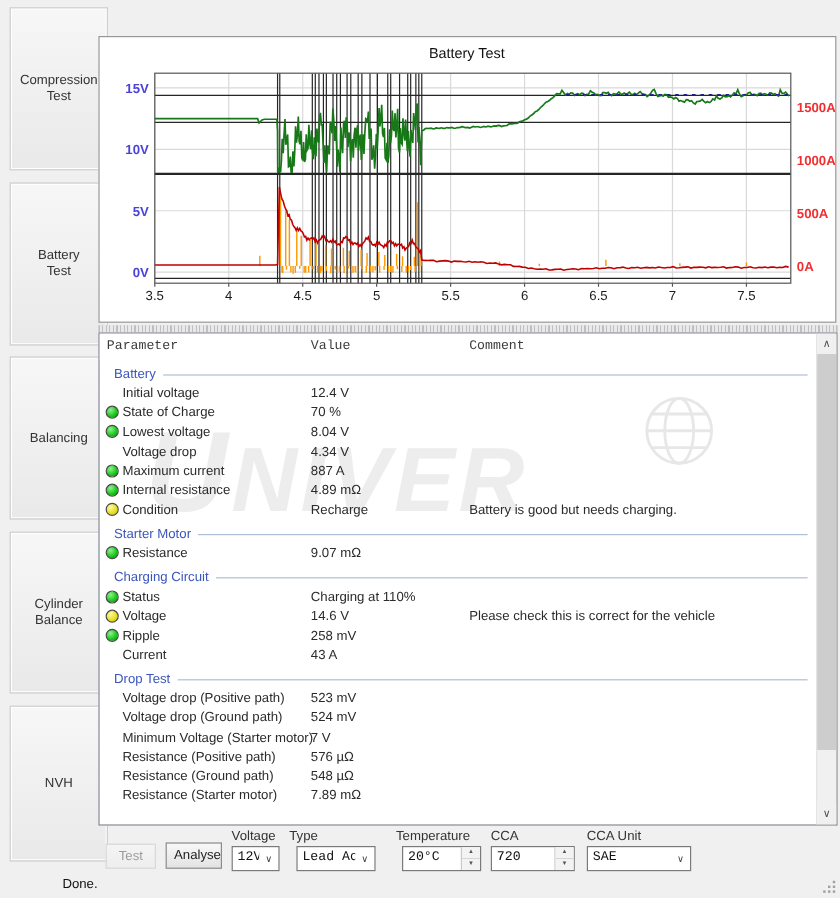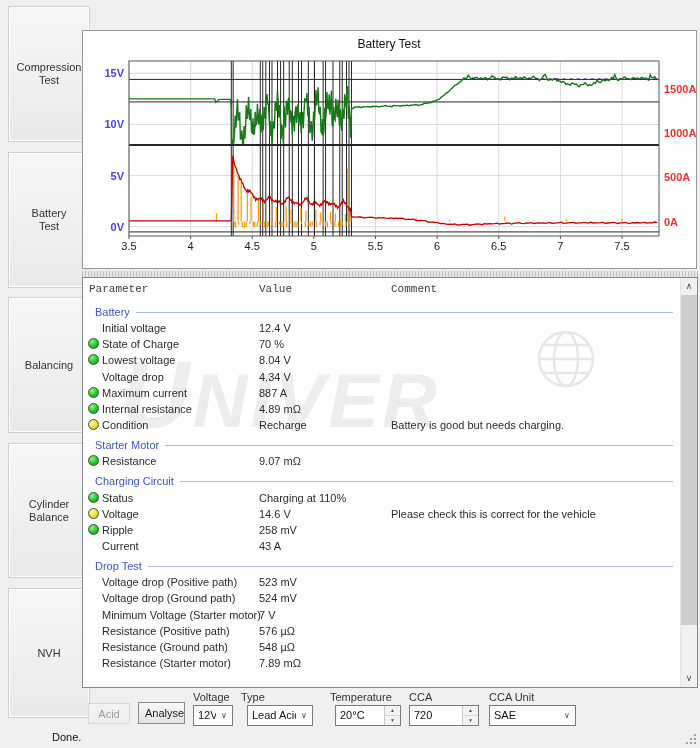--- a/index.html
+++ b/index.html
@@ -62,21 +62,21 @@
   #start-btn{left:88px;top:703px;width:42px;height:21px;background:linear-gradient(#f4f4f4,#eeeeee);
              border:1px solid #d8d8d8;color:#9d9d9d;}
   #analyse-btn{left:138px;top:702px;width:47px;height:22px;background:linear-gradient(#f8f8f8,#e3e3e3);
                border:1px solid #8b8b8b;color:#1d1d1d;}
   .ctl-label{position:absolute;top:691px;color:#333;}
   .fl0{left:193px}.fl1{left:241px}.fl2{left:330px}.fl3{left:409px}.fl4{left:489px}
   .ctl-box{position:absolute;top:705px;height:21px;box-sizing:border-box;background:#fff;
            border:1px solid #7a7a7a;display:flex;align-items:stretch;}
   .f0{left:193px;width:40px}.f1{left:247px;width:66px}.f2{left:335px;width:66px}
   .f3{left:409px;width:70px}.f4{left:489px;width:87px}
-  .ctl-value{flex:1;padding-left:4px;line-height:19px;color:#111;white-space:nowrap;overflow:hidden;}
+  .ctl-value{flex:1;padding-left:4px;line-height:19px;color:#111;white-space:nowrap;overflow:hidden;font-family:Liberation Mono, monospace;}
   .dd-arrow{width:16px;text-align:center;font-size:8px;line-height:19px;color:#444;}
   .spin{width:15px;display:flex;flex-direction:column;border-left:1px solid #c9c9c9;}
   .spin-b{flex:1;font-size:5px;line-height:9px;text-align:center;color:#555;background:#f3f3f3;}
   .spin-b.up{border-bottom:1px solid #d5d5d5;}
 
   
   #status{position:absolute;left:4px;top:731px;color:#111;padding-left:48px;}
   #grip{position:absolute;right:12px;bottom:12px;width:2px;height:2px;background:transparent;
         box-shadow:8px 8px #a0a0a0,4px 8px #a0a0a0,0 8px #a0a0a0,8px 4px #a0a0a0,4px 4px #a0a0a0,8px 0 #a0a0a0;}
 </style>
@@ -373,21 +373,21 @@
           </div>
         </div>
     </div>
     <div id="vscroll">
       <div class="sb-btn sb-up">∧</div>
       <div class="sb-thumb"></div>
       <div class="sb-btn sb-down">∨</div>
     </div>
   </div>
 
-  <button id="start-btn" class="win-btn" disabled="">Acid</button>
+  <button id="start-btn" class="win-btn" disabled="">Test</button>
   <button id="analyse-btn" class="win-btn">Analyse</button>
 
   <div id="fields">
       <div class="ctl-label fl0">Voltage</div>
       <div class="ctl-box f0">
         <span class="ctl-value">12V</span>
         <span class="dd-arrow">∨</span>
       </div>
       <div class="ctl-label fl1">Type</div>
       <div class="ctl-box f1">

